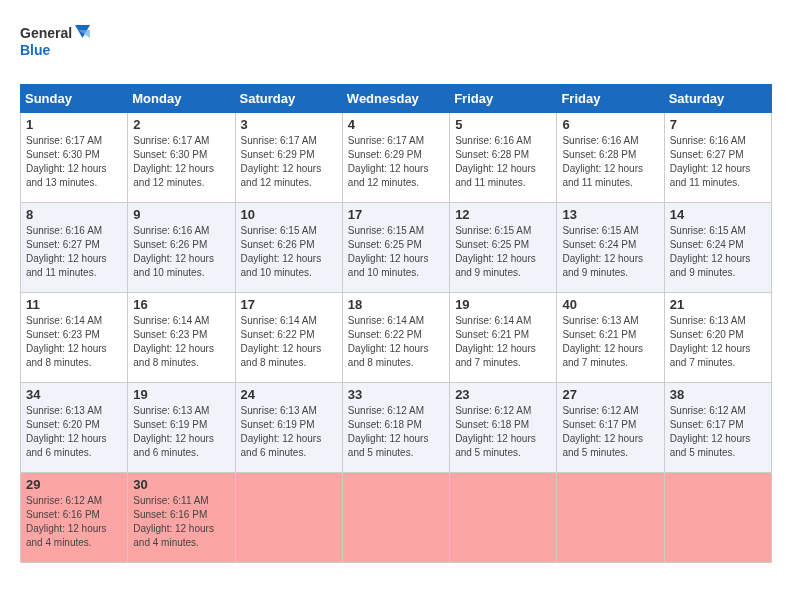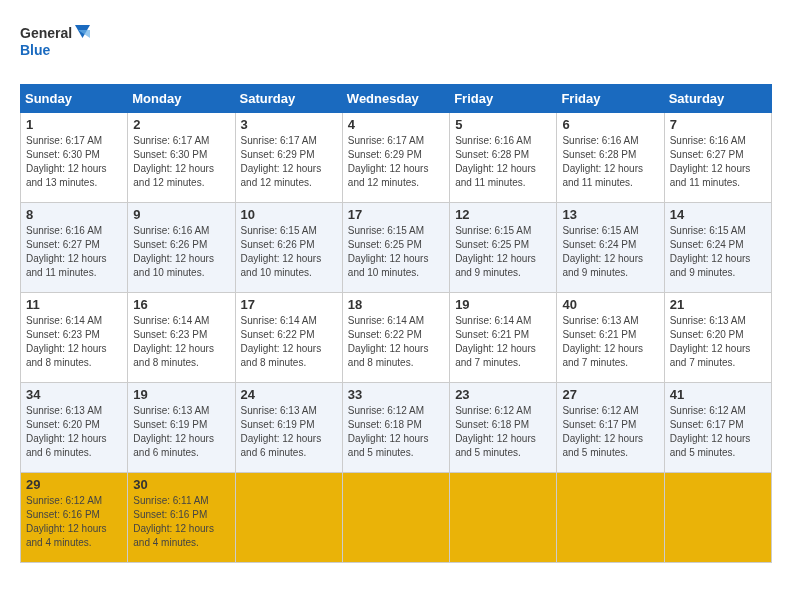--- a/index.html
+++ b/index.html
@@ -70,21 +70,21 @@
     .empty-cell {
       background: #f9f9f9;
     }
     .row-even td {
       background: #f0f4fa;
     }
     .row-odd td {
       background: #fff;
     }
     tr:last-child td {
-      background: #eab308;
+      background: #fca5a5;
     }
   </style>
 </head>
 <body>
 
 <div class="header">
   <div class="logo">
   <svg width="70" height="40" viewBox="0 0 70 40">
     <text x="0" y="18" font-size="14" font-weight="bold" font-family="Arial" fill="#333">General</text>
     <text x="0" y="35" font-size="14" font-weight="bold" font-family="Arial" fill="#1a6abf">Blue</text>
@@ -220,21 +220,21 @@
         </td>
         <td>
           <span class="day-num">23</span>
           <div class="day-info">Sunrise: 6:12 AM<br>Sunset: 6:18 PM<br>Daylight: 12 hours and 5 minutes.</div>
         </td>
         <td>
           <span class="day-num">27</span>
           <div class="day-info">Sunrise: 6:12 AM<br>Sunset: 6:17 PM<br>Daylight: 12 hours and 5 minutes.</div>
         </td>
         <td>
-          <span class="day-num">41</span>
+          <span class="day-num">38</span>
           <div class="day-info">Sunrise: 6:12 AM<br>Sunset: 6:17 PM<br>Daylight: 12 hours and 5 minutes.</div>
         </td>
       </tr>
       <tr class="row-odd">
         <td>
           <span class="day-num">29</span>
           <div class="day-info">Sunrise: 6:12 AM<br>Sunset: 6:16 PM<br>Daylight: 12 hours and 4 minutes.</div>
         </td>
         <td>
           <span class="day-num">30</span>

